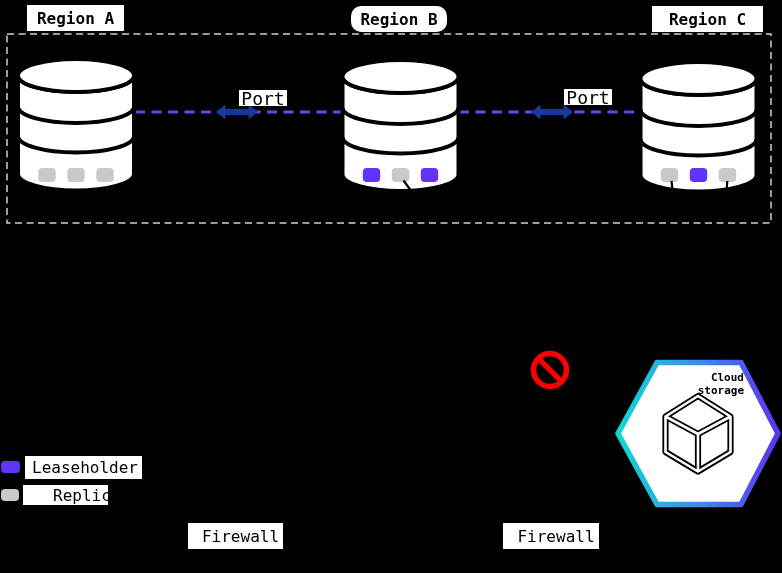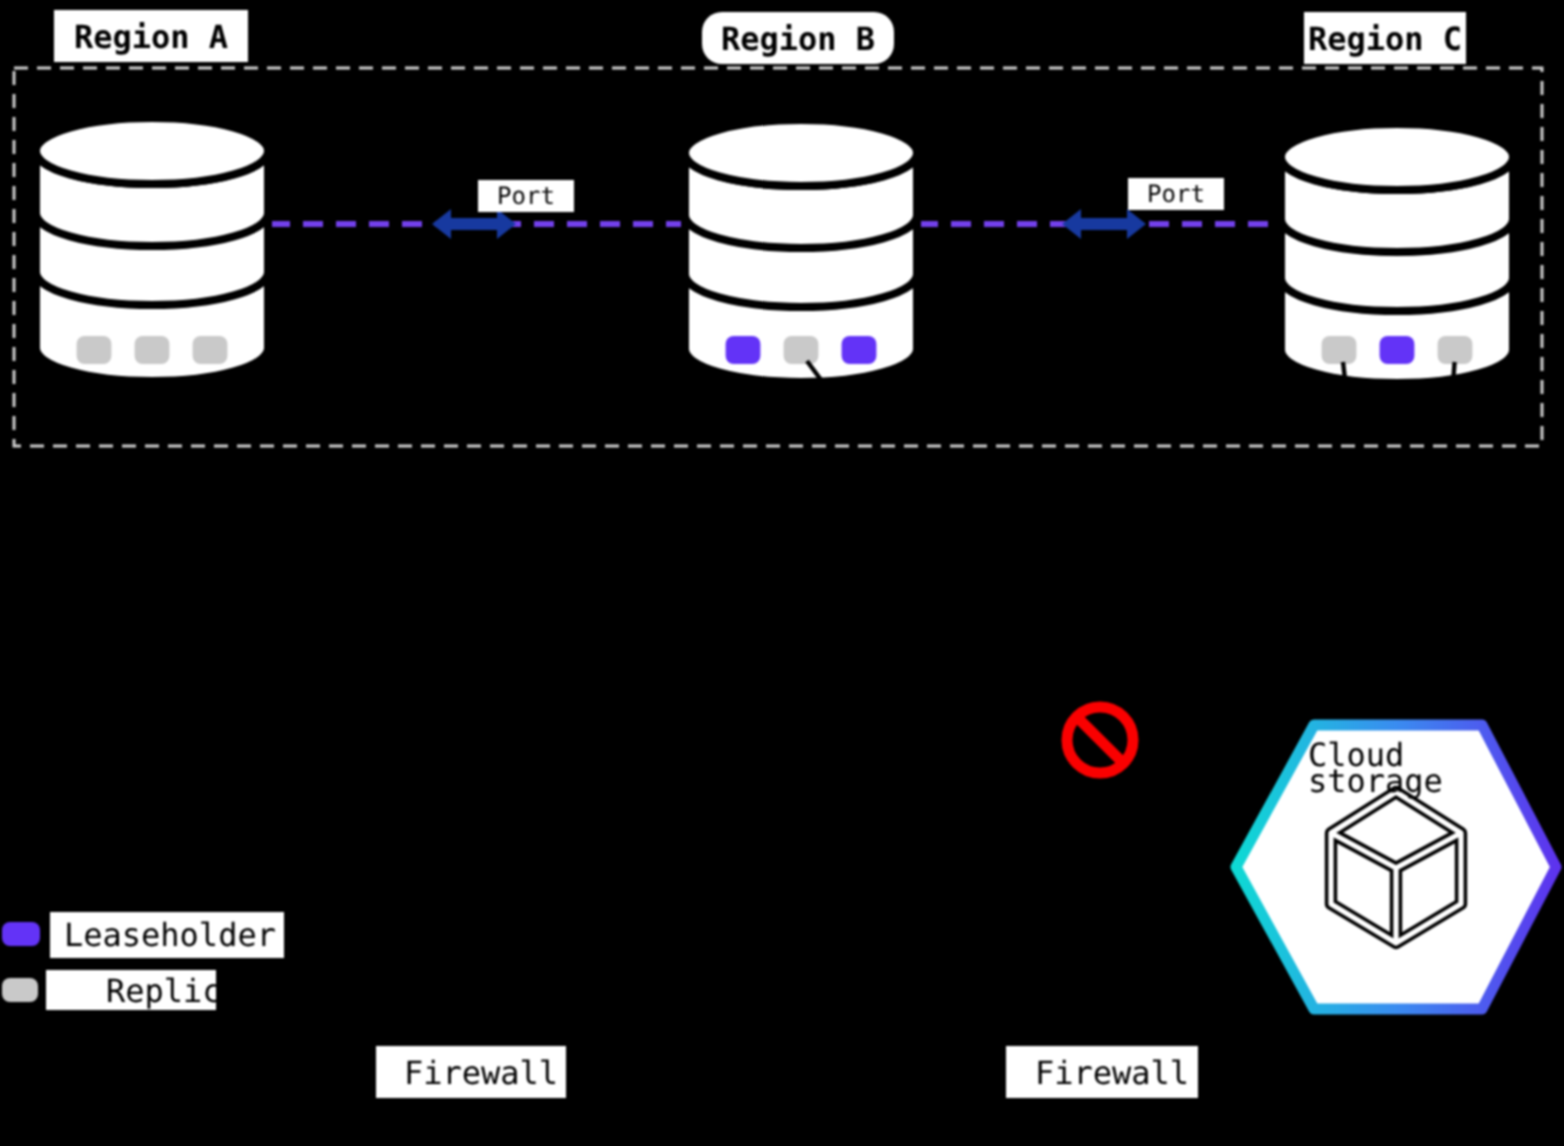--- a/index.html
+++ b/index.html
@@ -16,34 +16,34 @@
   .label-box {
     position: absolute;
     background: var(--box-bg, #fff);
     color: var(--text, #000);
     display: flex; align-items: center; justify-content: center;
     font-family: "DejaVu Sans Mono", monospace;
     white-space: nowrap;
     box-sizing: border-box;
   }
   .region-label { font-size: 16px; font-weight: bold; }
-  .port-label   { font-size: 12px; font-weight: normal; }
+  .port-label   { font-size: 18px; font-weight: normal; }
   .firewall-label { font-size: 16px; font-weight: normal; padding-left: 10px; }
   .legend-label { font-size: 16px; font-weight: normal; justify-content: flex-start; padding-left: 7px; }
 
   .swatch { position: absolute; border-radius: 4px; }
   .swatch-leaseholder { background: var(--leaseholder-purple, #6333f7); }
   .swatch-replica { background: var(--replica-gray, #c9c9c9); }
 
   .cloud-text {
     position: absolute;
     color: var(--text, #000);
     font-family: "DejaVu Sans Mono", monospace;
-    font-size: 16px; font-weight: normal;
-    line-height: 13px; text-align: left;
+    font-size: 11px; font-weight: bold;
+    line-height: 13px; text-align: right;
   }
 
   
   .cyl-body { fill: #fff; stroke: #000; stroke-width: 4; }
   .cyl-arc  { fill: none; stroke: #000; stroke-width: 4; }
   .sq-leaseholder { fill: var(--leaseholder-purple, #6333f7); }
   .sq-replica { fill: var(--replica-gray, #c9c9c9); }
   .stub { stroke: #000; stroke-width: 2.2; fill: none; }
   .dash-line { stroke: var(--dash-purple, #7340ec); stroke-width: 3; fill: none; }
   .arrow { fill: var(--arrow-blue, #17399f); }
@@ -117,21 +117,21 @@
       <polygon points="618,429.5 657,358.5 741,358.5 778,429.5 741,500.5 657,500.5" fill="#ffffff" stroke="url(#hexgrad)" stroke-width="5.5" stroke-linejoin="round"></polygon>
       <g>
         <path class="cube-outer" d="M698,392 L730.5,412.5 L730.5,448 L698,467.5 L665.5,448 L665.5,412.5 Z M665.5,412.5 L698,430 L730.5,412.5 M698,430 L698,467.5"></path>
         <path class="cube-inner" d="M698,392 L730.5,412.5 L730.5,448 L698,467.5 L665.5,448 L665.5,412.5 Z M665.5,412.5 L698,430 L730.5,412.5 M698,430 L698,467.5"></path>
       </g>
     </g>
   </svg>
 
   <div class="label-box region-label" style="left:27px; top:1px; width:97px; height:26px;">Region A</div>
   <div class="label-box region-label" style="left:351px; top:2px; width:96px; height:26px;border-radius:10px;">Region B</div>
-  <div class="label-box region-label" style="left:652px; top:2px; width:81px; height:26px;">Region C</div>
+  <div class="label-box region-label" style="left:652px; top:2px; width:111px; height:26px;">Region C</div>
 
   <div class="label-box port-label" style="left:239px; top:86px; width:48px; height:16px;">Port</div>
   <div class="label-box port-label" style="left:564px; top:85px; width:48px; height:16px;">Port</div>
 
   <div class="cloud-text" style="left:654px; top:367px; width:90px;"><span>Cloud</span><br><span>storage</span></div>
 
   <div class="swatch swatch-leaseholder" style="left:1px; top:457px; width:19px; height:12px;"></div>
   <div class="label-box legend-label" style="left:25px; top:452px; width:117px; height:23px;text-align:center;">Leaseholder</div>
   <div class="swatch swatch-replica" style="left:1px; top:485px; width:17.5px; height:11.5px;"></div>
   <div class="label-box legend-label" style="left:23px; top:481px; width:85px; height:20px;padding-left:30px;">Replica</div>

